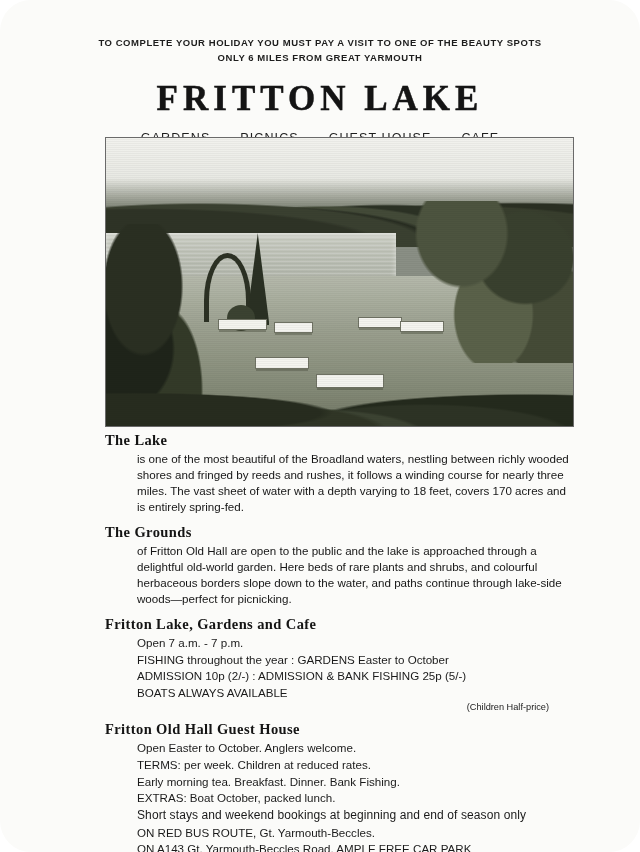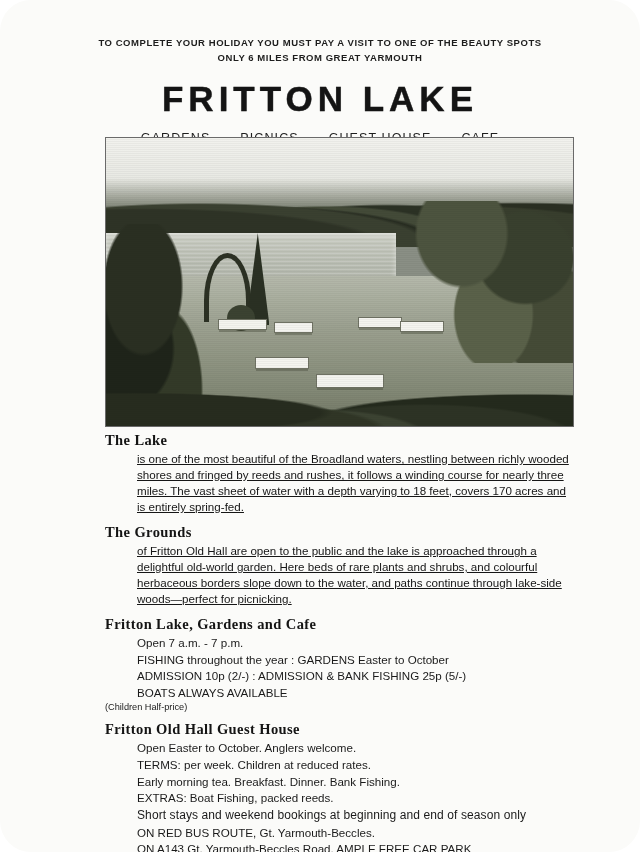--- a/index.html
+++ b/index.html
@@ -30,21 +30,21 @@
     margin: 36px 60px 0 60px;
     font-weight: 600;
     color: #1d1d1d;
   }
   .kicker .line2 {
     display: block;
   }
   .title {
     text-align: center;
     margin-top: 14px;
-    font-family: Liberation Sans, sans-serif;
+    font-family: Liberation Serif, serif;
     font-size: 35px;
     letter-spacing: 5px;
     font-weight: 700;
     color: #141414;
     -webkit-text-stroke: 0.4px #141414;
     text-shadow: 0 0 1px rgba(0,0,0,0.25);
   }
   .subtitle {
     text-align: center;
     margin-top: 12px;
@@ -195,32 +195,32 @@
     font-size: 14.5px;
     letter-spacing: 0.4px;
     margin: 0 0 2px 0;
     color: #141414;
   }
   .sec-body {
     margin: 0 0 0 32px;
     font-size: 11.6px;
     line-height: 1.38;
     color: #161616;
-    text-decoration: underline;
   }
   .sec-body p { margin: 0; }
   .block { margin-bottom: 9px; }
   .list {
     margin: 0 0 0 32px;
     font-size: 11.6px;
     line-height: 1.45;
   }
   .list div { white-space: nowrap; }
   .small-note {
     font-size: 9.2px;
+    text-align: right;
     margin-right: 28px;
     margin-top: 0px;
   }
   .fine {
     font-size: 12px;
     letter-spacing: 0.1px;
   }
 </style>
 </head>
 <body>
@@ -292,21 +292,21 @@
       </div>
       <div class="small-note">(Children Half-price)</div>
     </div>
 
     <div class="block">
       <div class="sec-head">Fritton Old Hall Guest House</div>
       <div class="list">
         <div>Open Easter to October.  Anglers welcome.</div>
         <div>TERMS: per week.  Children at reduced rates.</div>
         <div>Early morning tea.  Breakfast.  Dinner.  Bank Fishing.</div>
-        <div>EXTRAS: Boat Fishing, packed reeds.</div>
+        <div>EXTRAS: Boat October, packed lunch.</div>
         <div class="fine">Short stays and weekend bookings at beginning and end of season only</div>
         <div>ON RED BUS ROUTE, Gt. Yarmouth-Beccles.</div>
         <div>ON A143  Gt. Yarmouth-Beccles Road.        AMPLE FREE CAR PARK</div>
       </div>
     </div>
 
   </div>
 </div>
 
 </body></html>

